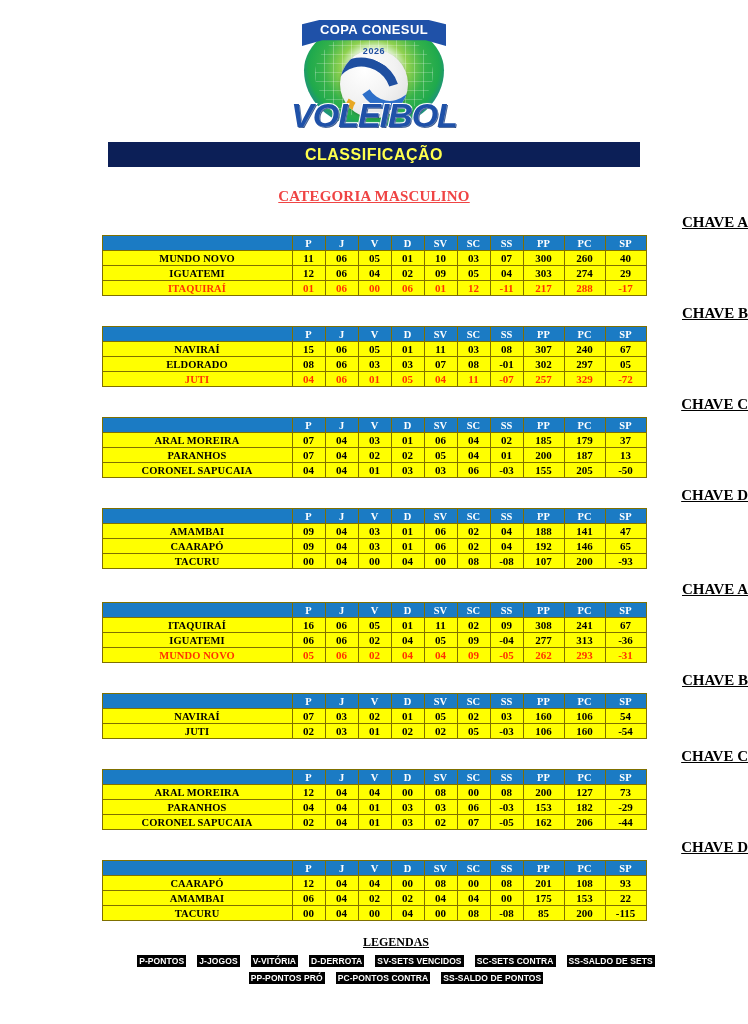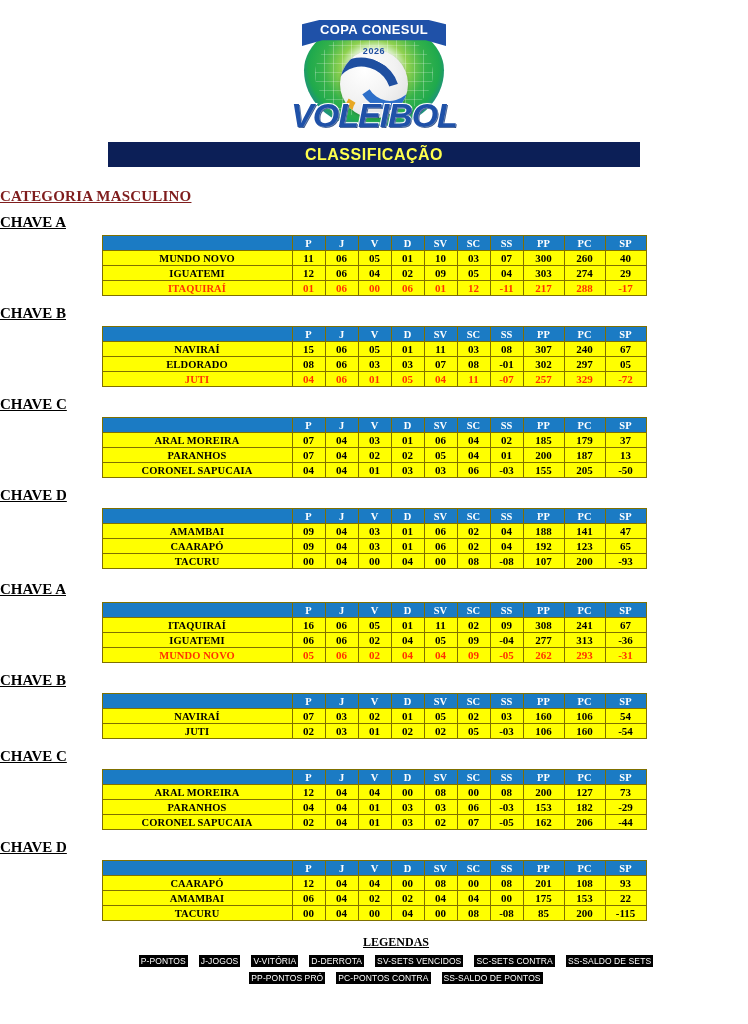--- a/index.html
+++ b/index.html
@@ -133,29 +133,30 @@
   .banner span {
     color: #ffff4d;
     font-family: "Liberation Sans", sans-serif;
     font-weight: bold;
     font-size: 16px;
     letter-spacing: .5px;
   }
 
   
   .cat-title {
+    text-align: center;
     font-family: "Liberation Serif", serif;
     font-weight: bold;
     font-size: 15px;
-    color: #7f1d1d;
+    color: #ef4444;
     text-decoration: underline;
     letter-spacing: .2px;
   }
   .chave-title {
-    text-align: left;
+    text-align: right;
     font-family: "Liberation Serif", serif;
     font-weight: bold;
     font-size: 15px;
     color: #000000;
     text-decoration: underline;
   }
 
   
   .tbl {
     width: 508px;
@@ -201,21 +202,21 @@
     justify-content: center;
     align-items: center;
     gap: 11px;
     margin-top: 5px;
     flex-wrap: nowrap;
   }
   .legend-row .chip {
     background: #000000;
     color: #ffffff;
     font-family: "Liberation Sans", sans-serif;
-    font-weight: normal;
+    font-weight: bold;
     font-size: 8.5px;
     padding: 1px 2px;
     white-space: nowrap;
     letter-spacing: .1px;
   }
 
   .sec { margin-top: 9px; }
   .sec .chave-title { margin-bottom: 4px; }
   .cat-block { margin-top: 12px; }
 </style>
@@ -518,21 +519,21 @@
                 <tr class="">
                   <td class="team">CAARAPÓ</td>
                   <td>09</td>
                   <td>04</td>
                   <td>03</td>
                   <td>01</td>
                   <td>06</td>
                   <td>02</td>
                   <td>04</td>
                   <td>192</td>
-                  <td>123</td>
+                  <td>146</td>
                   <td>65</td>
                 </tr>
                 <tr class="">
                   <td class="team">TACURU</td>
                   <td>00</td>
                   <td>04</td>
                   <td>00</td>
                   <td>04</td>
                   <td>00</td>
                   <td>08</td>

